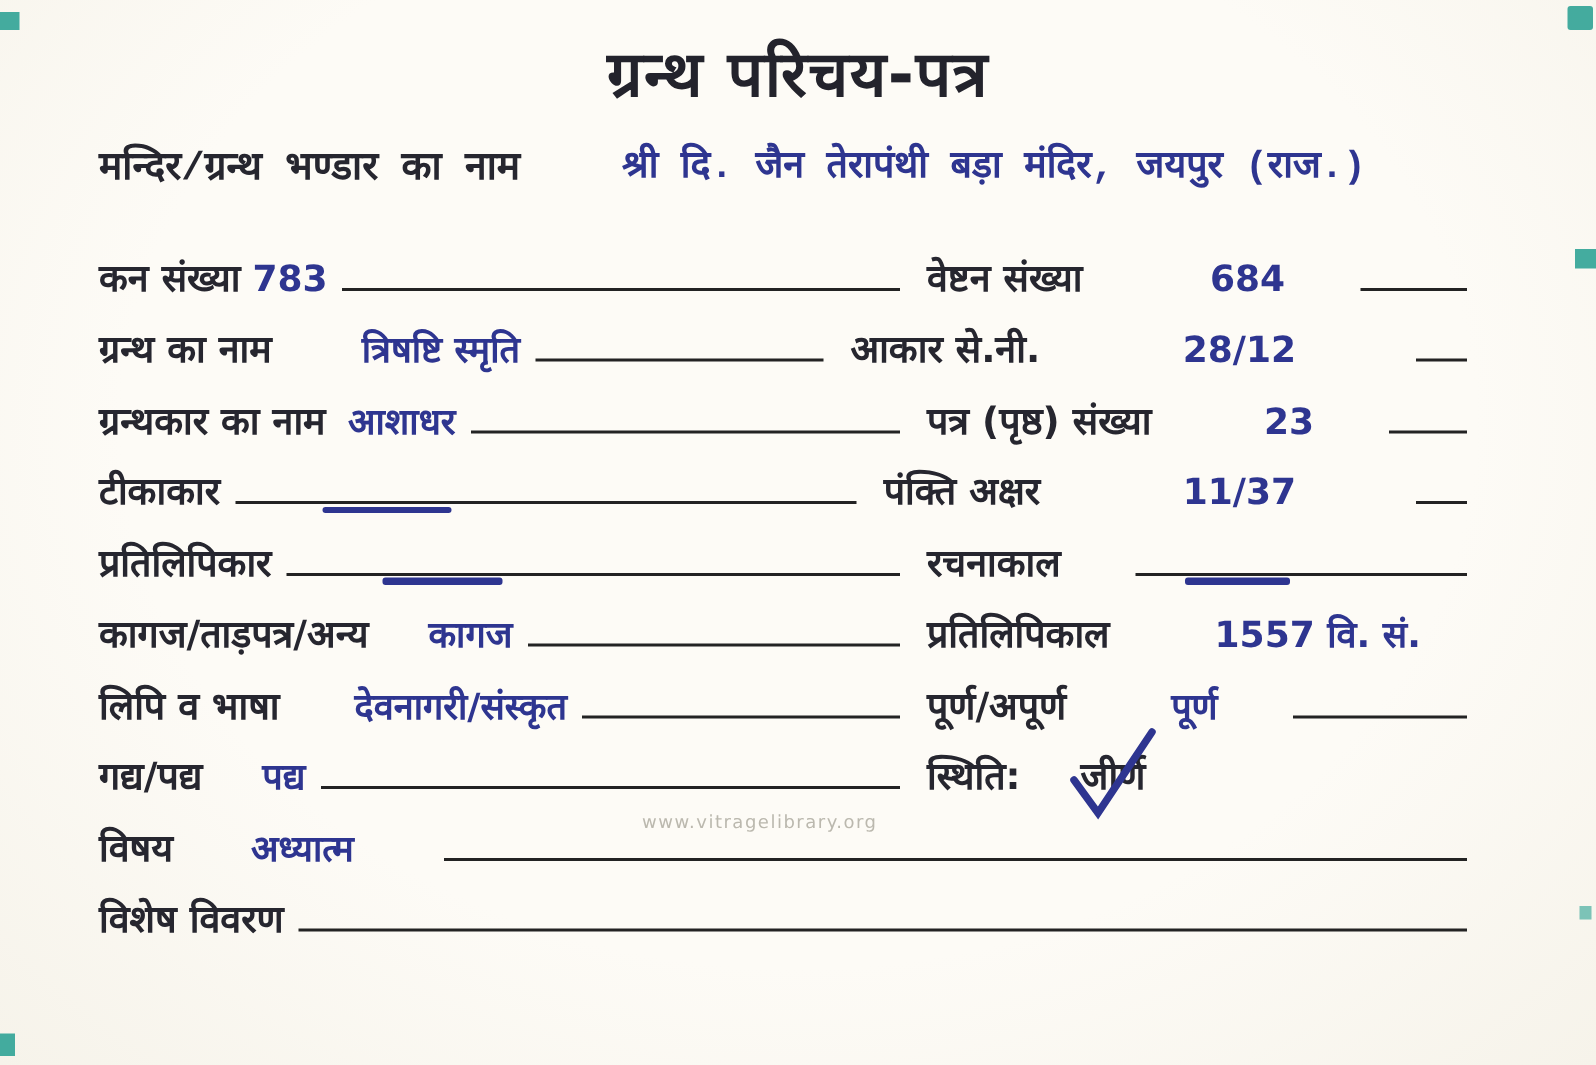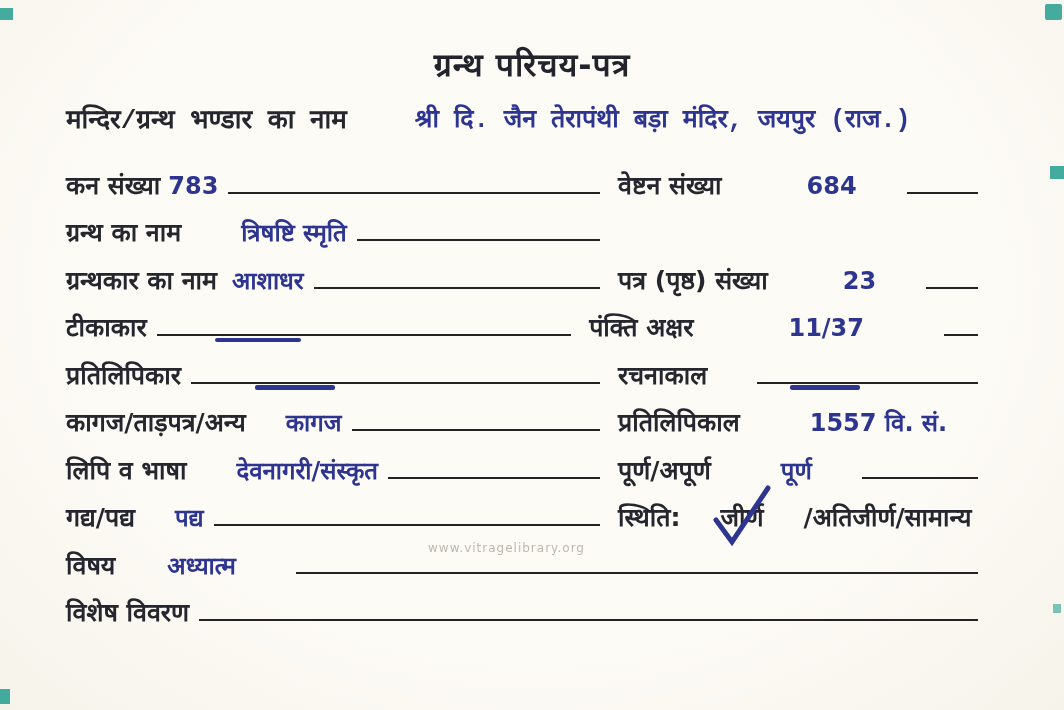--- a/index.html
+++ b/index.html
@@ -10,22 +10,22 @@
   }
   .page{
     position:relative;width:1064px;height:710px;
     background:#fcfaf3;
     background-image:radial-gradient(ellipse at 50% 40%, #fdfbf6 60%, #f6f3ea 100%);
     color:#2b2b36;
     box-sizing:border-box;
   }
   .title{
     text-align:center;
-    padding-top:42px;
-    font-size:32px;
+    padding-top:19px;
+    font-size:42px;
     font-weight:700;
     color:#23232c;
     letter-spacing:1px;
   }
   .header-row{
     display:flex;
     align-items:flex-start;
     padding:16px 64px 0 66px;
     font-family:Liberation Mono, monospace;
   }
@@ -114,20 +114,26 @@
         <span class="rule"></span>
       </div>
     </div>
 
     <div class="row">
       <div class="half half-l">
         <span class="lbl">ग्रन्थ का नाम</span>
         <span class="val m60">त्रिषष्टि स्मृति</span>
         <span class="rule"></span>
       </div>
+      <div class="half half-r">
+        <span class="lbl">आकार से.नी.</span>
+        <span class="val m55">28/12</span>
+        <span class="spacer"></span>
+        <span class="rule short"></span>
+      </div>
     </div>
 
     <div class="row">
       <div class="half half-l">
         <span class="lbl">ग्रन्थकार का नाम</span>
         <span class="val m15">आशाधर</span>
         <span class="rule"></span>
       </div>
       <div class="half half-r">
         <span class="lbl">पत्र (पृष्ठ) संख्या</span>
@@ -195,21 +201,20 @@
         <span class="rule"></span>
       </div>
       <div class="half half-r">
         <span class="lbl">स्थिति:</span>
         <span class="lbl checked-opt">
           <span>जीर्ण</span>
           <svg class="checkmark" viewBox="0 0 62 66">
             <path d="M4 36 L20 58 L56 4" fill="none" stroke="#2e3590" stroke-width="5" stroke-linecap="round"></path>
           </svg>
         </span>
-        <span class="lbl">/अतिजीर्ण/सामान्य</span>
       </div>
     </div>
 
     <div class="row">
       <div class="half" style="width:100%;">
         <span class="lbl">विषय</span>
         <span class="val m65">अध्यात्म</span>
         <span class="rule" style="margin-left:60px;"></span>
       </div>
     </div>

